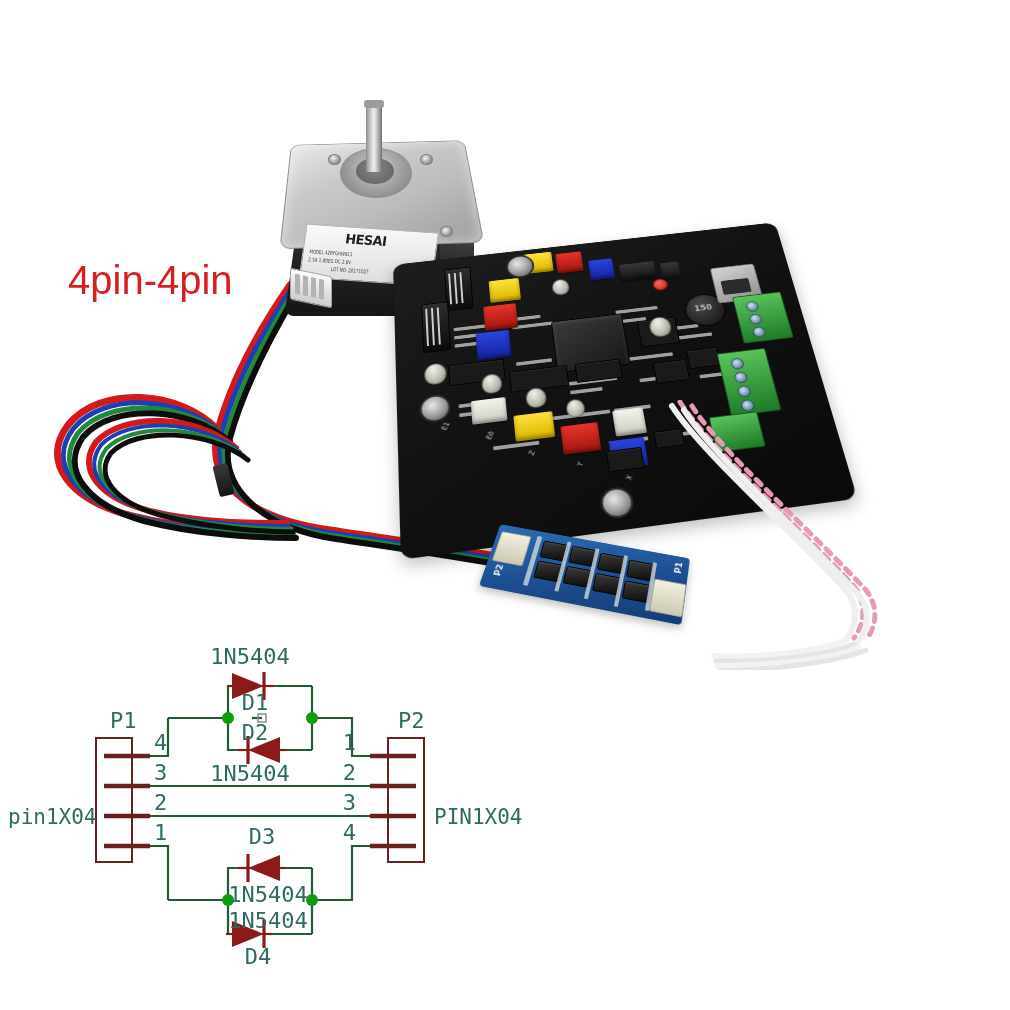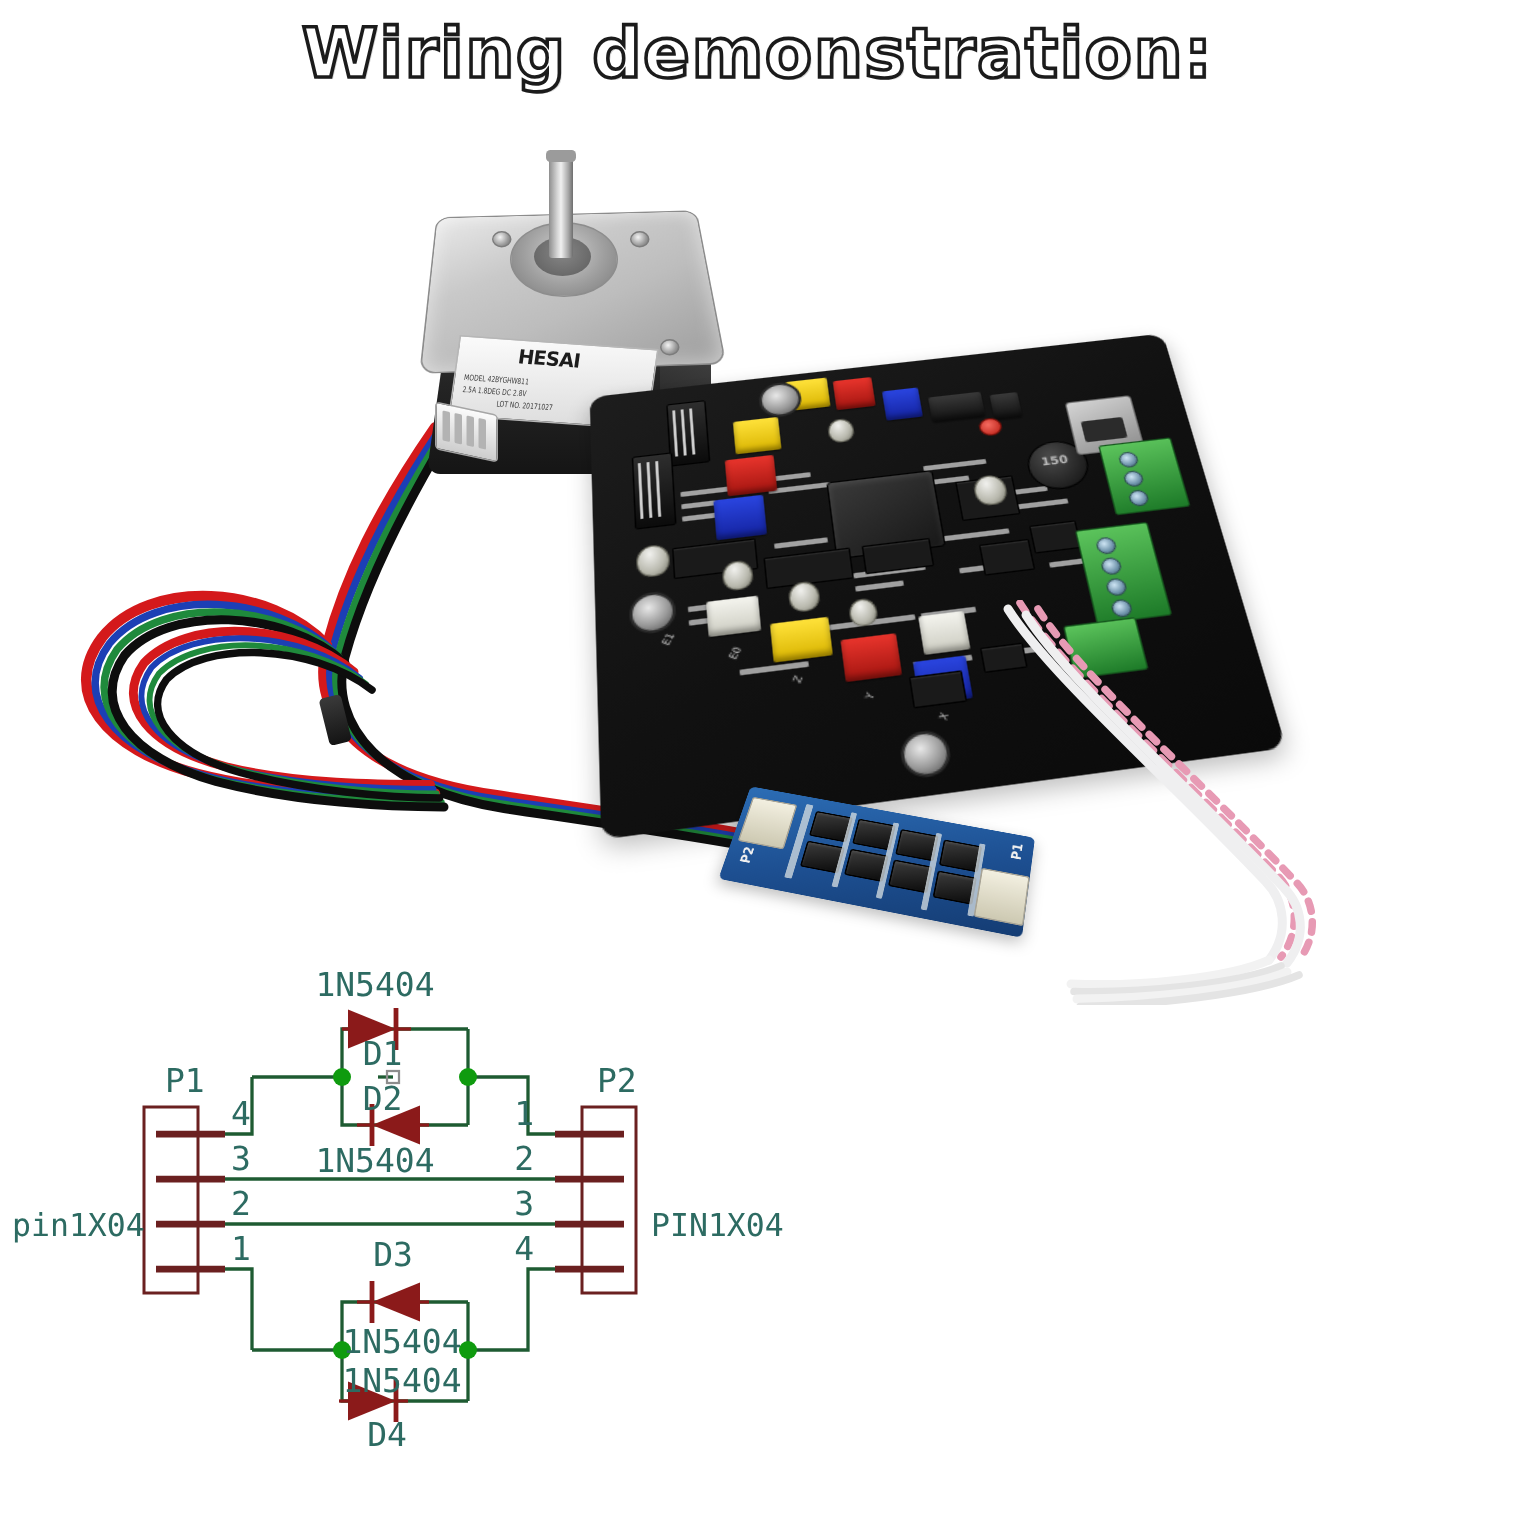--- a/index.html
+++ b/index.html
@@ -256,22 +256,22 @@
   .sch-text {
     font-family: "DejaVu Sans Mono", monospace;
     fill: #2d6b62;
   }
 </style>
 </head>
 <body>
 
 <div id="page">
 
-  <div id="title">Wiring demonstration:</div>
-
+
+  <div id="pin-caption">4pin-4pin</div>
 
   <svg id="cable-svg" viewBox="0 0 520 320">
     <g fill="none" stroke-linecap="round">
 
       <path d="M250,5 C212,60 190,105 178,150 C165,200 205,238 290,250 C370,262 440,272 487,282" stroke="#d4191b" stroke-width="7"></path>
       <path d="M252,8 C216,62 194,108 182,152 C170,200 209,241 292,253 C372,265 442,275 489,285" stroke="#1c3fb5" stroke-width="5"></path>
       <path d="M254,11 C220,65 198,111 186,155 C174,202 213,244 294,256 C374,268 444,278 491,288" stroke="#1f8a3c" stroke-width="5"></path>
       <path d="M256,14 C224,68 202,114 190,158 C178,204 217,247 296,259 C376,271 446,281 493,291" stroke="#0d0d0d" stroke-width="6"></path>
 
       <path d="M178,150 C140,110 60,105 28,145 C0,182 30,220 92,236 C150,251 215,249 250,249" stroke="#d4191b" stroke-width="7"></path>

